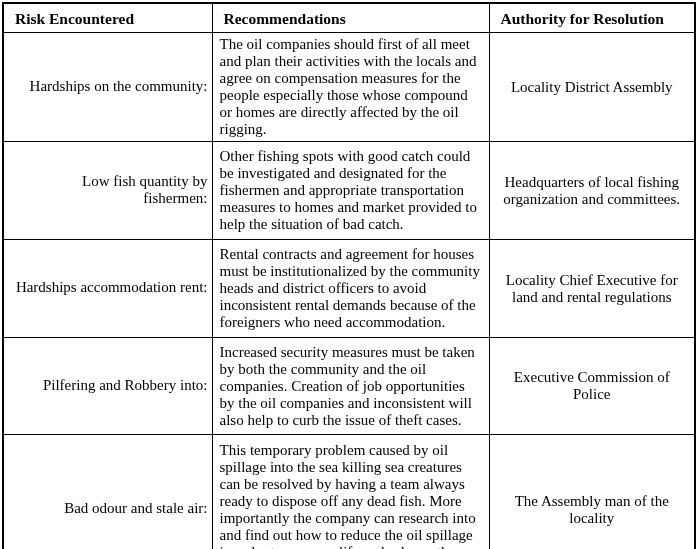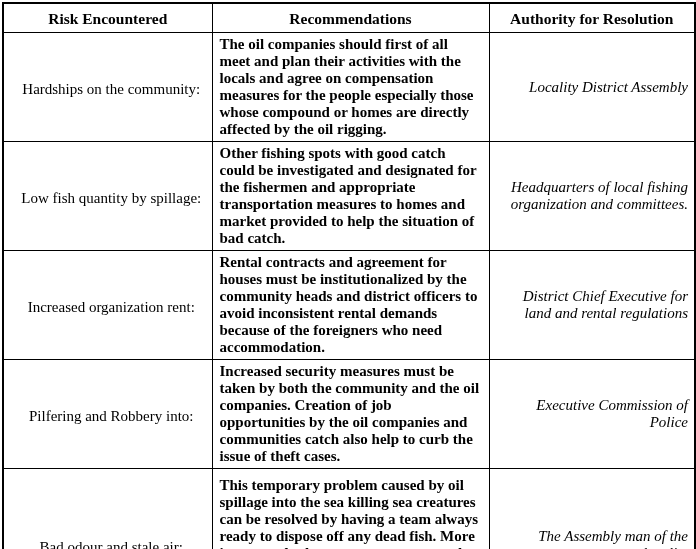--- a/index.html
+++ b/index.html
@@ -25,38 +25,36 @@
   th, td {
     border: 1px solid #000000;
     font-size: 15px;
     line-height: 17px;
     vertical-align: middle;
     overflow: hidden;
     word-wrap: break-word;
   }
   th {
     font-weight: bold;
-    text-align: center;
+    text-align: left;
     height: 26px;
-    padding: 1px 4px;
+    padding: 1px 11px;
     font-size: 15.5px;
   }
   td.risk {
-    text-align: center;
-    padding: 7px 4px 2px 11px;
+    text-align: right;
+    padding: 0 4px 2px 11px;
   }
   td.rec {
     text-align: left;
     padding: 3px 8px 3px 7px;
-    font-weight: bold;
   }
   td.auth {
-    text-align: right;
+    text-align: center;
     padding: 2px 6px 2px 6px;
-    font-style: italic;
   }
   tr.row-1 td { height: 89px; }
   tr.row-2 td { height: 91px; margin-left: 28px; }
   tr.row-3 td { height: 91px; }
   tr.row-4 td { height: 90px; }
   tr.row-5 td { height: 143px; }
 </style>
 </head>
 <body>
 
@@ -73,32 +71,32 @@
       <th>Authority for Resolution</th>
     </tr>
   </thead>
   <tbody>
     <tr class="row-1">
       <td class="risk">Hardships on the community:</td>
       <td class="rec">The oil companies should first of all meet and plan their activities with the locals and agree on compensation measures for the people especially those whose compound or homes are directly affected by the oil rigging.</td>
       <td class="auth">Locality District Assembly</td>
     </tr>
     <tr class="row-2">
-      <td class="risk">Low fish quantity by spillage:</td>
+      <td class="risk">Low fish quantity by fishermen:</td>
       <td class="rec">Other fishing spots with good catch could be investigated and designated for the fishermen and appropriate transportation measures to homes and market provided to help the situation of bad catch.</td>
       <td class="auth">Headquarters of local fishing organization and committees.</td>
     </tr>
     <tr class="row-3">
-      <td class="risk">Increased organization rent:</td>
+      <td class="risk">Hardships accommodation rent:</td>
       <td class="rec">Rental contracts and agreement for houses must be institutionalized by the community heads and district officers to avoid inconsistent rental demands because of the foreigners who need accommodation.</td>
-      <td class="auth">District Chief Executive for land and rental regulations</td>
+      <td class="auth">Locality Chief Executive for land and rental regulations</td>
     </tr>
     <tr class="row-4">
       <td class="risk">Pilfering and Robbery into:</td>
-      <td class="rec">Increased security measures must be taken by both the community and the oil companies. Creation of job opportunities by the oil companies and communities catch also help to curb the issue of theft cases.</td>
+      <td class="rec">Increased security measures must be taken by both the community and the oil companies. Creation of job opportunities by the oil companies and inconsistent will also help to curb the issue of theft cases.</td>
       <td class="auth">Executive Commission of Police</td>
     </tr>
     <tr class="row-5">
       <td class="risk">Bad odour and stale air:</td>
       <td class="rec">This temporary problem caused by oil spillage into the sea killing sea creatures can be resolved by having a team always ready to dispose off any dead fish.  More importantly the company can research into and find out how to reduce the oil spillage in order to save sea life and salvage the general health of the people.</td>
       <td class="auth">The Assembly man of the locality</td>
     </tr>
   </tbody>
 </table>
 

